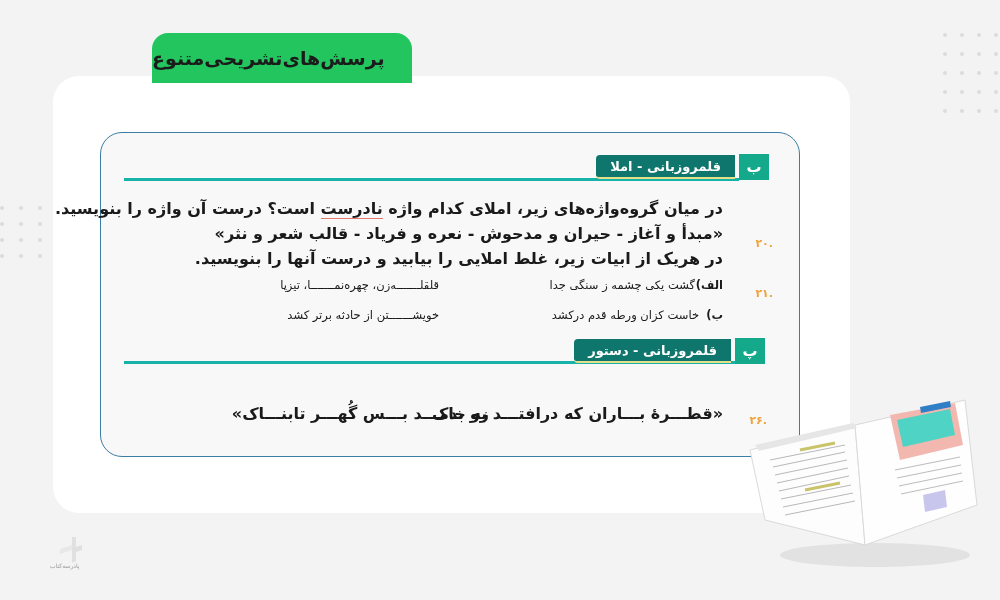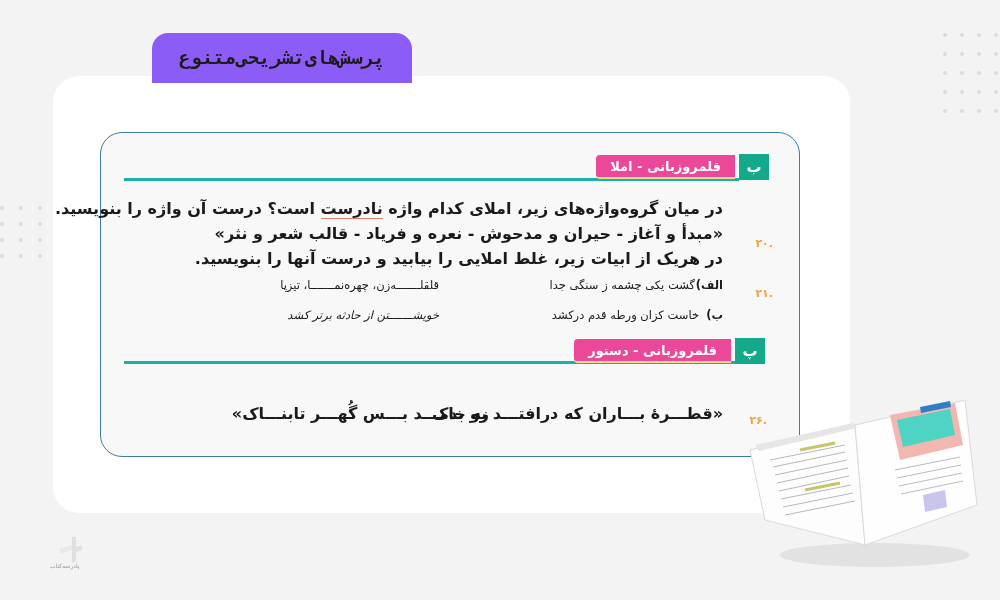--- a/index.html
+++ b/index.html
@@ -9,41 +9,41 @@
     font-family: "DejaVu Sans", sans-serif;
     position: relative;
   }
   .dots { position: absolute; display: grid; gap: 0; }
   .dots span { width: 4px; height: 4px; border-radius: 50%; background: #dcdcdc; display: block; }
   .dots-right { right: 2px; top: 33px; grid-template-columns: repeat(4, 4px); column-gap: 13px; row-gap: 15px; }
   .dots-left { left: 0px; top: 206px; grid-template-columns: repeat(3, 4px); column-gap: 15px; row-gap: 12px; }
 
   .title-tab {
     position: absolute; left: 152px; top: 33px; width: 260px; height: 50px;
-    background: #8b5cf6; border-radius: 16px 16px 0 0;
-    display: flex; align-items: center; justify-content: center;
-    font-size: 19px; font-weight: bold; color: #1b1b1b; direction: rtl; font-family: Liberation Mono, monospace;
+    background: #22c55e; border-radius: 16px 16px 0 0;
+    display: flex; align-items: center; justify-content: flex-end;
+    font-size: 19px; font-weight: bold; color: #1b1b1b; direction: rtl;
   }
   .card {
     position: absolute; left: 53px; top: 76px; width: 797px; height: 437px;
     background: #ffffff; border-radius: 26px;
   }
   .page-box {
     position: absolute; left: 100px; top: 132px; width: 700px; height: 325px;
     background: #f8f8f8; border: 1.5px solid #3c7ea3; border-radius: 22px;
     direction: rtl;
   }
   .section-head { position: absolute; height: 26px; display: flex; align-items: center; }
   .section-letter {
     width: 30px; height: 26px; background: #13a98a; color: #fff;
     display: flex; align-items: center; justify-content: center;
     font-weight: bold; font-size: 15px;
   }
   .section-title {
-    height: 24px; margin-right: 4px; background: #ec4899; color: #fff;
+    height: 24px; margin-right: 4px; background: #0f766e; color: #fff;
     font-weight: bold; font-size: 13px; padding: 0 14px;
     display: flex; align-items: center;
     border-radius: 4px 0 0 4px;
     border-bottom: 2px solid #e6df8a;
   }
   .section-line {
     position: absolute; height: 3px; background: #19b2a8;
   }
   .q-num {
     position: absolute; color: #f0a23a; font-weight: bold; font-size: 11px; margin-top: 36px;
@@ -122,21 +122,21 @@
 
   <div class="q-num" style="right:26px; top:118px;">.۲۱</div>
   <div class="q-text" style="right:76px; top:116px;">در هریک از ابیات زیر، غلط املایی را بیابید و درست آنها را بنویسید.</div>
 
   <div class="q-sub" style="right:76px; top:145px; font-weight:bold;text-align:right;">الف)</div>
   <div class="q-sub" style="right:104px; top:145px;">گشت یکی چشمه ز سنگی جدا</div>
   <div class="q-sub" style="right:360px; top:145px;text-align:right;">قلقلـــــــه‌زن، چهره‌نمـــــــا، تیزپا</div>
 
   <div class="q-sub" style="right:76px; top:175px; font-weight:bold;">ب)</div>
   <div class="q-sub" style="right:100px; top:175px;">خاست کزان ورطه قدم درکشد</div>
-  <div class="q-sub" style="right:360px; top:175px;font-style:italic;">خویشـــــــتن از حادثه برتر کشد</div>
+  <div class="q-sub" style="right:360px; top:175px;">خویشـــــــتن از حادثه برتر کشد</div>
 
   <div class="section-line" style="right:60px; top:228px; width:615px;"></div>
   <div class="section-head" style="right:34px; top:205px;">
     <div class="section-letter">پ</div>
     <div class="section-title">قلمروزبانی - دستور</div>
   </div>
 
   <div class="q-num" style="right:32px; top:245px;">.۲۶</div>
   <div class="q-text" style="right:310px; top:271px;">زو بدمـــد بـــس گُهـــر تابنـــاک»</div>
   <div class="q-text" style="right:76px; top:271px;">«قطـــرهٔ بـــاران که درافتـــد به خاک</div>

